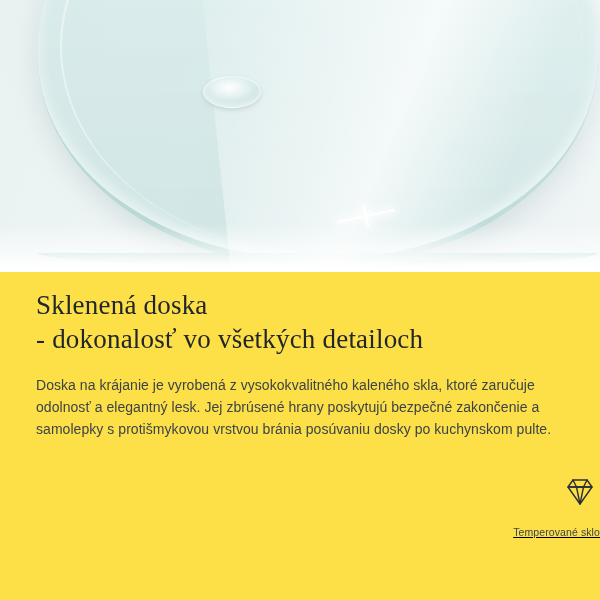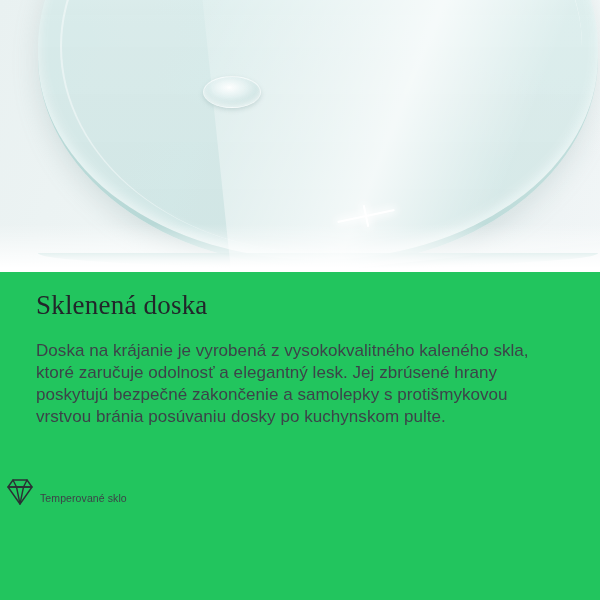--- a/index.html
+++ b/index.html
@@ -11,21 +11,21 @@
     height: 600px;
     font-family: "Liberation Sans", sans-serif;
     background: #ffffff;
     overflow: hidden;
   }
 
   .page {
     position: relative;
     width: 600px;
     height: 600px;
-    background: #22c55e;
+    background: #fde047;
     overflow: hidden;
   }
 
   
   .hero {
     position: absolute;
     left: 0;
     top: 0;
     width: 600px;
     height: 272px;
@@ -143,21 +143,21 @@
     line-height: 34px;
     color: #22262a;
     letter-spacing: 0.2px;
   }
   .headline .line2 {
     display: block;
   }
   .body-copy {
     margin: 0;
     padding: 18px 36px 0 36px;
-    font-size: 17px;
+    font-size: 14px;
     line-height: 22px;
     color: #3c4349;
     letter-spacing: 0.05px;
   }
   .body-copy p {
     margin: 0;
   }
 
   
   .features {
@@ -165,25 +165,26 @@
     left: 0;
     top: 452px;
     width: 600px;
     height: 120px;
     display: flex;
     align-items: flex-start;
   }
   .feature {
     flex: 1 1 25%;
     display: flex;
-    flex-direction: row;
-    align-items: center;
+    flex-direction: column;
+    align-items: flex-end;
     justify-content: flex-start;
     position: relative;
     padding-top: 18px;
+    text-decoration: underline;
   }
   .feature + .feature:before {
     content: "";
     position: absolute;
     left: 0;
     top: 14px;
     width: 1px;
     height: 70px;
     background: #e6e8ea;
   }
@@ -220,20 +221,21 @@
     <div class="glass-edge-hi"></div>
     <div class="glass-sheen"></div>
     <div class="glass-foot"></div>
     <div class="sparkle-hero"></div>
     <div class="hero-fade"></div>
   </div>
 
   <div class="content">
     <h1 class="headline">
       <span>Sklenená doska</span>
+      <span class="line2">- dokonalosť vo všetkých detailoch</span>
     </h1>
     <div class="body-copy">
       <p>Doska na krájanie je vyrobená z vysokokvalitného kaleného skla, ktoré zaručuje odolnosť a elegantný lesk. Jej zbrúsené hrany poskytujú bezpečné zakončenie a samolepky s protišmykovou vrstvou bránia posúvaniu dosky po kuchynskom pulte.</p>
     </div>
   </div>
 
   <div class="features">
 
     <div class="feature">
       <div class="feature-icon">

